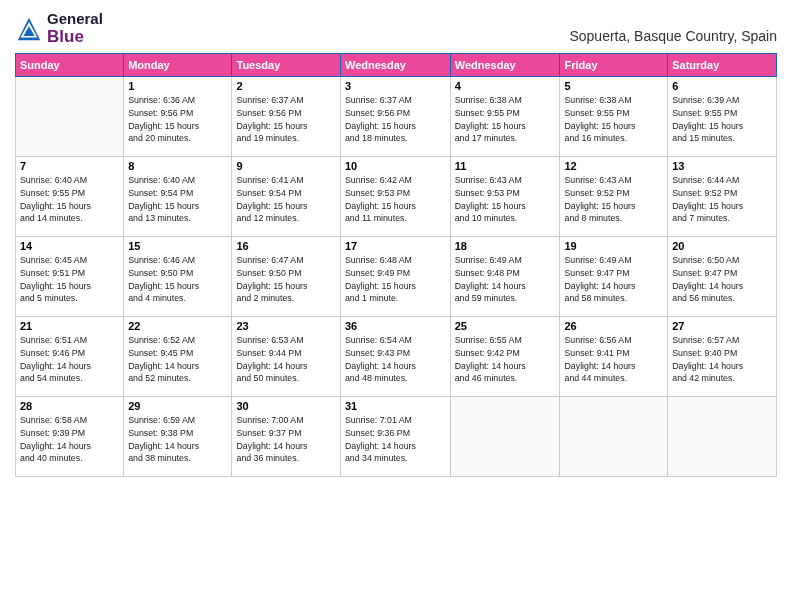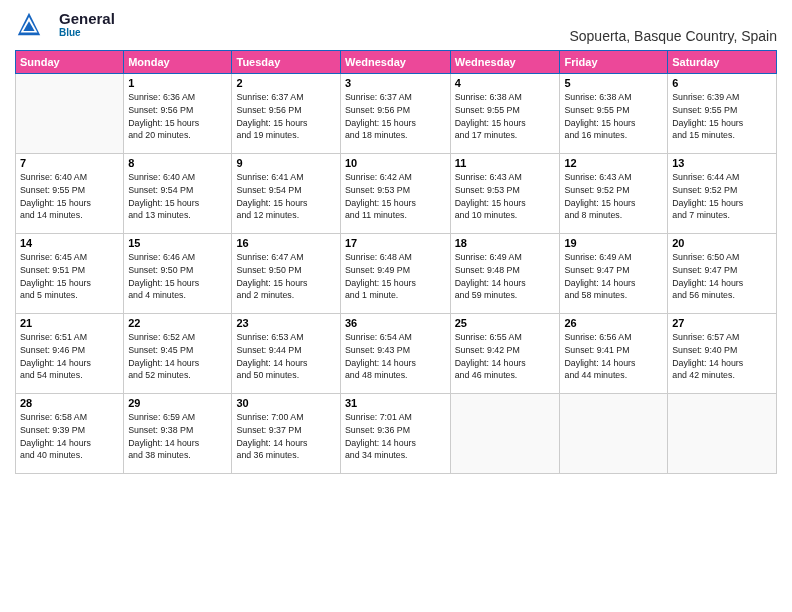--- a/index.html
+++ b/index.html
@@ -17,21 +17,21 @@
     }
     .header-area {
       display: flex;
       justify-content: space-between;
       align-items: flex-start;
       margin-bottom: 6px;
     }
     .logo {
       display: flex;
       align-items: center;
-      gap: 16px;
+      gap: 4px;
     }
     .logo-icon {
       width: 28px;
       height: 28px;
     }
     .title-area {
       text-align: right;
     }
     .month-title {
       font-size: 36px;
@@ -86,21 +86,21 @@
 <div class="page">
   <div class="header-area">
     <div class="logo">
       <svg class="logo-icon" viewBox="0 0 40 40">
         <polygon points="20,4 36,36 4,36" fill="#1565c0"></polygon>
         <polygon points="20,10 32,32 8,32" fill="#fff"></polygon>
         <polygon points="20,16 28,30 12,30" fill="#1565c0"></polygon>
       </svg>
       <div>
         <div style="font-size:15px;font-weight:bold;color:#1a1a2e;">General</div>
-        <div style="font-size:10px;font-weight:bold;color:#0369a1;">Blue</div>
+        <div style="font-size:17px;font-weight:bold;color:#701a75;">Blue</div>
       </div>
     </div>
     <div class="title-area">
       <div class="subtitle">Sopuerta, Basque Country, Spain</div>
     </div>
   </div>
 
   <table class="calendar">
     <thead>
       <tr>

